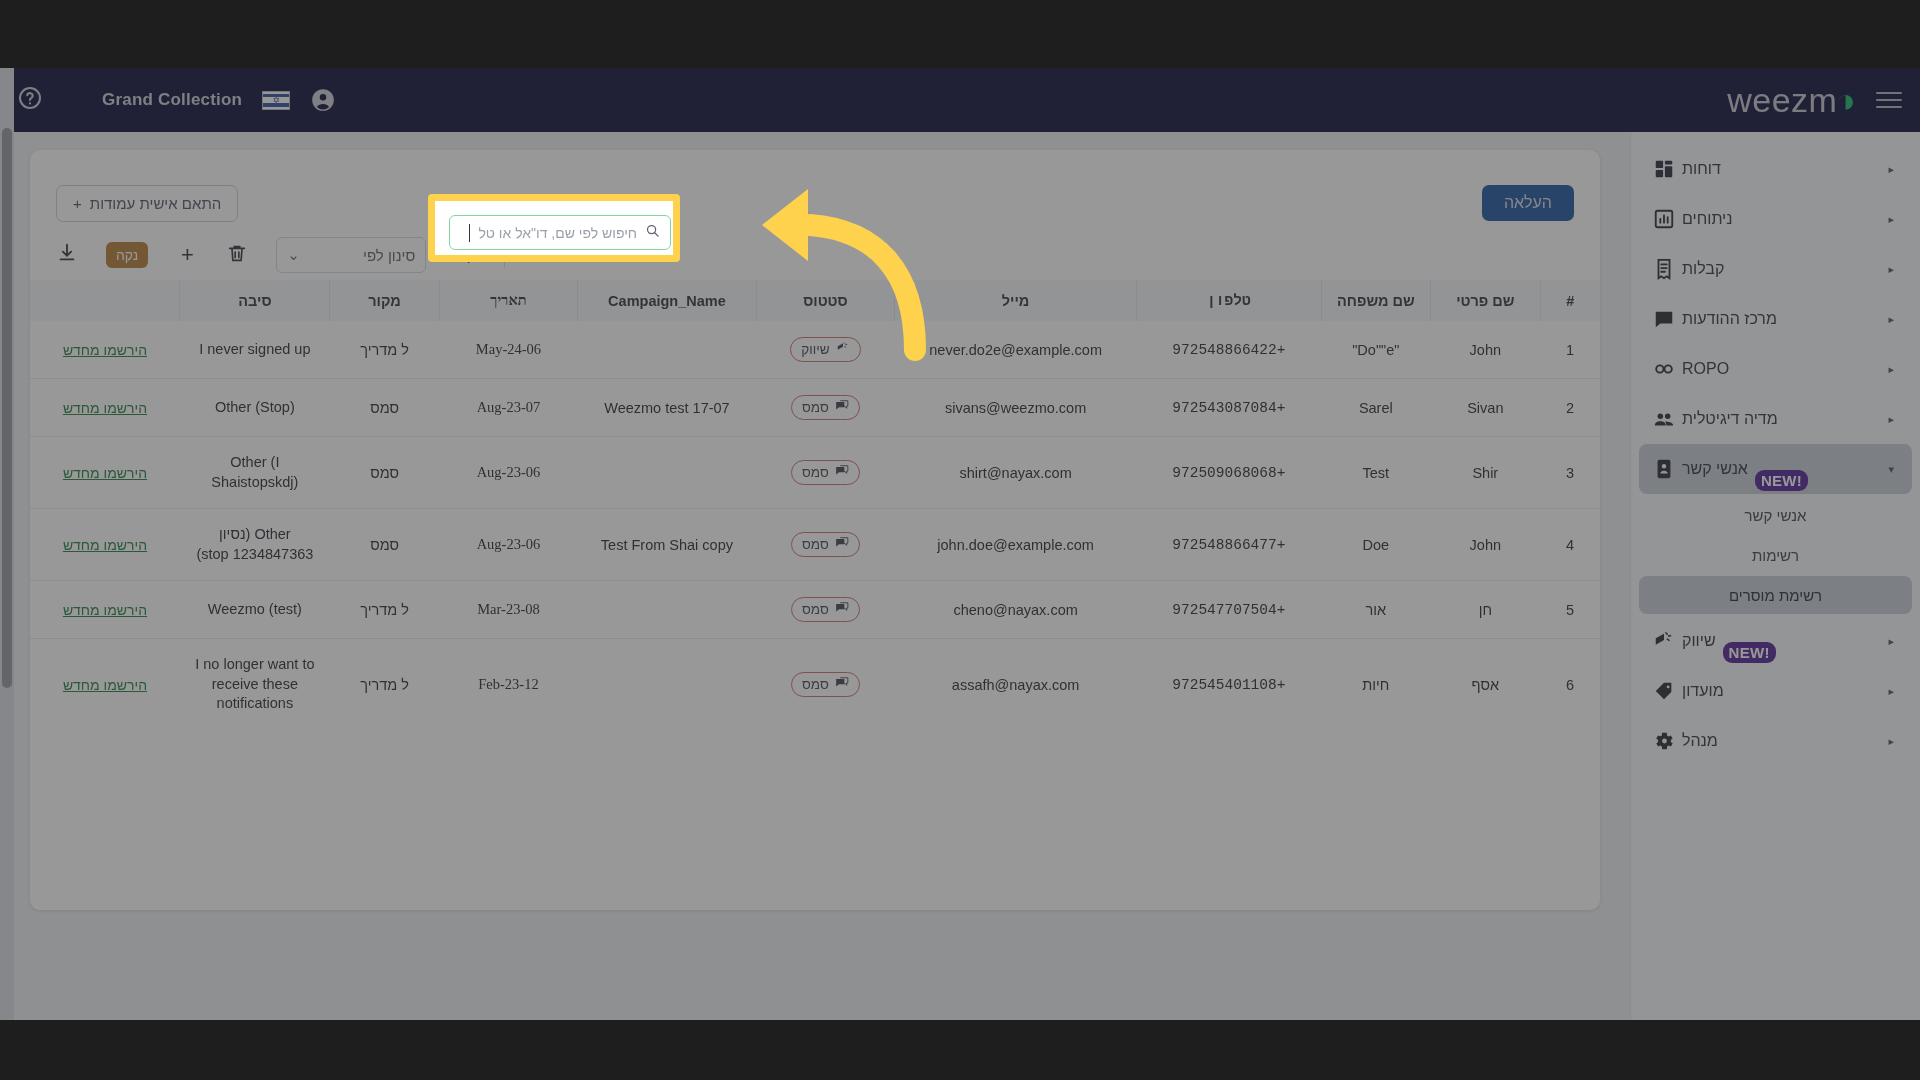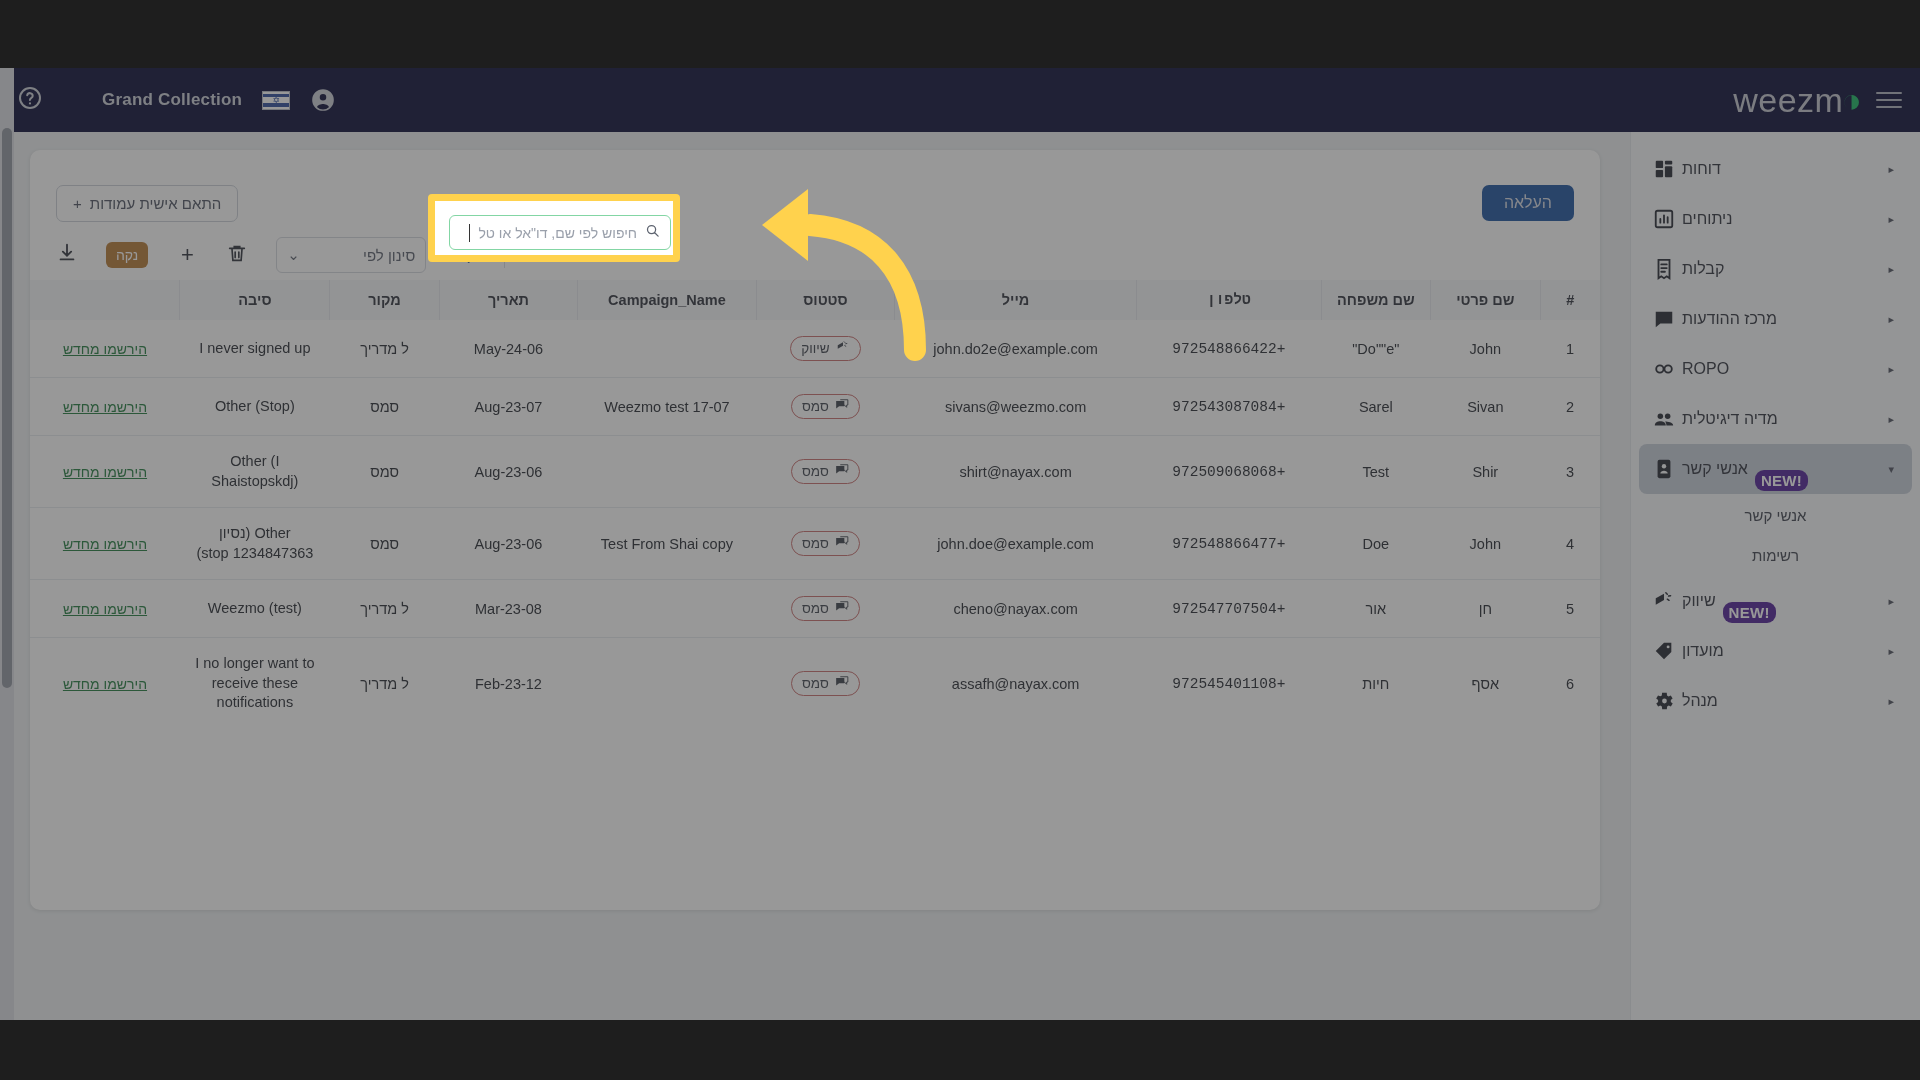--- a/index.html
+++ b/index.html
@@ -22,21 +22,21 @@
     position: absolute; left: 0; top: 0; width: 1920px; height: 64px;
     background: #050833;
     display: flex; align-items: center;
   }
   #topbar .left-group {
     position: absolute; left: 18px; top: 0; height: 64px;
     display: flex; align-items: center; gap: 20px;
   }
   #topbar .right-group {
     position: absolute; right: 18px; top: 0; height: 64px;
-    display: flex; align-items: center; gap: 14px;
+    display: flex; align-items: center; gap: 20px;
   }
   .avatar-icon { width: 26px; height: 26px; color: #c9ccd6; display:block; }
   .flag-icon {
     width: 28px; height: 19px; background: #fff; position: relative;
     border: 1px solid #b9bcc6; display: block;
   }
   .flag-icon:before, .flag-icon:after {
     content: ""; position: absolute; left: 0; right: 0; height: 3.5px; background: #2a4a9c;
   }
   .flag-icon:before { top: 2px; }
@@ -151,21 +151,21 @@
     font-size: 14.5px; color: #23272f; padding: 16px 10px; text-align: center;
     border-bottom: 1px solid #e7eaee; vertical-align: middle;
   }
   tr.row:last-child td { border-bottom: none; }
   .col-num { width: 52px; }
   .col-fname, .col-lname { width: 95px; }
   .col-phone { width: 160px; font-family: Liberation Mono, monospace; }
   .col-email { width: 210px; }
   .col-status { width: 120px; }
   .col-camp { width: 155px; }
-  .col-date { width: 120px; }
+  .col-date { width: 120px; font-family: Liberation Serif, serif; }
   .col-src { width: 95px; }
   .col-reason { width: 130px; }
   .col-action { width: 130px; }
   .td-left { direction: ltr; }
   .pill {
     display: inline-flex; align-items: center; gap: 6px;
     border: 1px solid #c76b6b; border-radius: 13px; padding: 3px 10px;
     font-size: 13.5px; color: #3a3f49; background: rgba(255,255,255,.25);
   }
   .pill svg { width: 14px; height: 14px; }
@@ -322,20 +322,23 @@
               <path d="M8 17c0-2 2-3 4-3s4 1 4 3z" fill="#f7f8fa"></path>
             </svg>
           </span>
         </div>
 
         <div class="sub-item">
           <span>אנשי קשר</span>
         </div>
         <div class="sub-item">
           <span>רשימות</span>
+        </div>
+        <div class="sub-item active">
+          <span>רשימת מוסרים</span>
         </div>
 
         <div class="nav-item">
           <span class="nav-caret">▸</span>
           <span class="nav-label">
             <span class="badge-new">NEW!</span>
             <span>שיווק</span>
             <svg class="nav-ico" viewBox="0 0 24 24" fill="currentColor">
               <path d="M3 16l9-5V4L3 9z"></path>
                 <path d="M14 3l1.6 1.6M17 6.6l2.2-.4M15.6 10l1.9 1.2" stroke="currentColor" stroke-width="1.6" fill="none" stroke-linecap="round"></path>
@@ -425,21 +428,21 @@
                 <th class="col-reason">סיבה</th>
                 <th class="col-action"></th>
               </tr>
             </thead>
             <tbody id="tbody">
                 <tr class="row">
                   <td class="col-num">1</td>
                   <td class="col-fname">John</td>
                   <td class="col-lname">"Do""e"</td>
                   <td class="col-phone td-left">972548866422+</td>
-                  <td class="col-email td-left">john.do2e@example.com</td>
+                  <td class="col-email td-left">never.do2e@example.com</td>
                   <td class="col-status"><span class="pill">
                       <span><svg viewBox="0 0 24 24" fill="currentColor">
                           <path d="M3 15l9-5V4L3 9z"></path>
                           <path d="M14 3l1.4 1.4M16.6 6.4l2-.4M15 9.6l1.8 1.1" stroke="currentColor" stroke-width="1.6" fill="none" stroke-linecap="round"></path>
                         </svg></span>
                       <span>שיווק</span>
                     </span></td>
                   <td class="col-camp td-left"></td>
                   <td class="col-date td-left">May-24-06</td>
                   <td class="col-src">ל מדריך</td>

